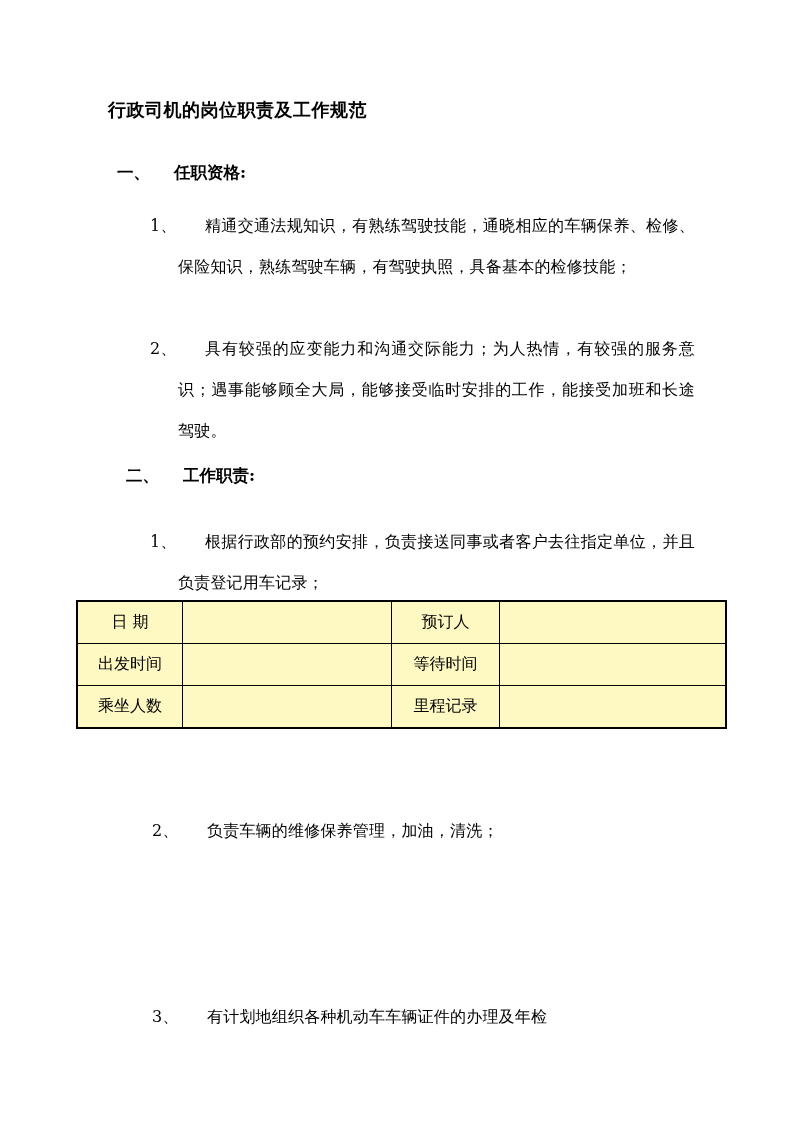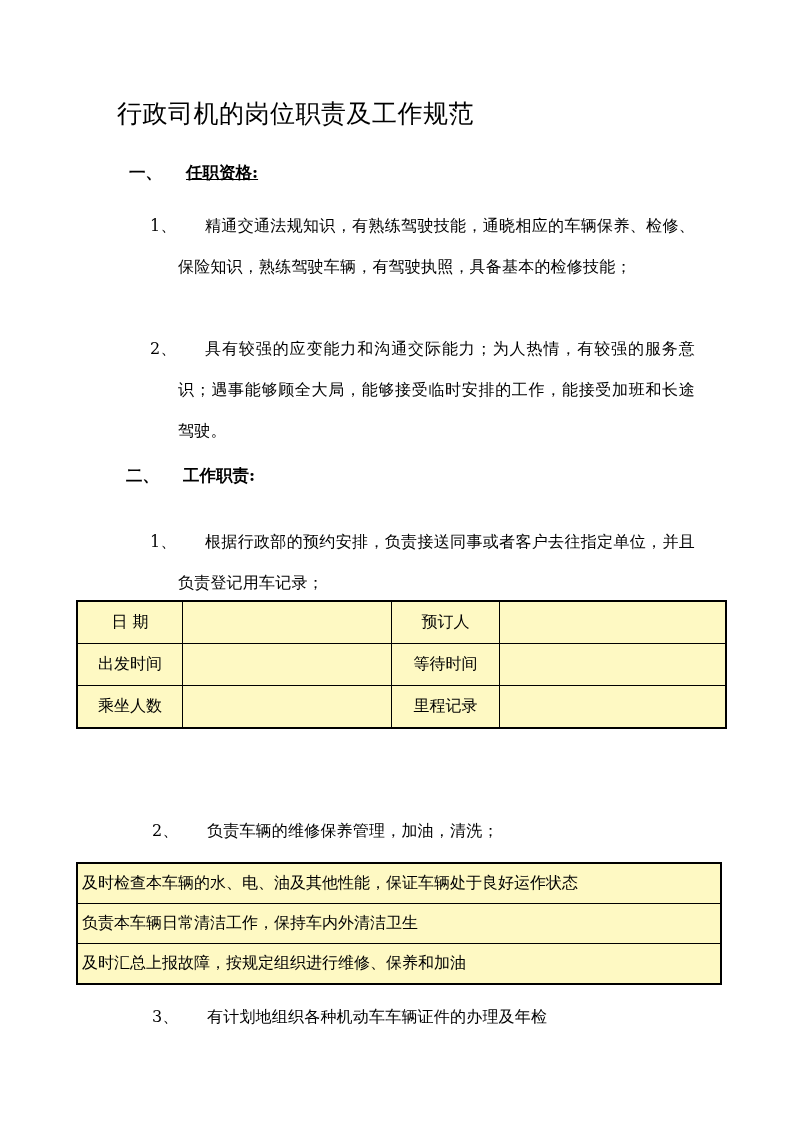--- a/index.html
+++ b/index.html
@@ -19,24 +19,24 @@
     position: absolute;
     top: 0; left: 0;
     width: 800px;
     height: 1132px;
     box-sizing: border-box;
   }
 
   
   .doc-title {
     position: absolute;
-    left: 117px;
+    left: 108px;
     top: 99px;
-    font-size: 25px;
-    font-weight: normal;
+    font-size: 18px;
+    font-weight: bold;
     letter-spacing: 0.5px;
     line-height: 1.2;
     white-space: nowrap;
   }
 
   
   .section-heading {
     position: absolute;
     font-size: 16.5px;
     font-weight: bold;
@@ -113,21 +113,21 @@
     height: 39px;
   }
 </style>
 </head>
 <body>
 
 <div class="page">
 
   <div class="doc-title">行政司机的岗位职责及工作规范</div>
 
-  <div class="section-heading" style="left:129px; top:163px;text-decoration:underline;">
+  <div class="section-heading" style="left:117px; top:163px;">
     <span class="sh-num">一、</span><span>任职资格:</span>
   </div>
 
   <div class="item" style="left:150px; top:205px; width:545px;">
     <span class="marker">1、</span>
     <span class="body">精通交通法规知识，有熟练驾驶技能，通晓相应的车辆保养、检修、保险知识，熟练驾驶车辆，有驾驶执照，具备基本的检修技能；</span>
   </div>
 
   <div class="item" style="left:150px; top:328px; width:545px;">
     <span class="marker">2、</span>
@@ -164,32 +164,19 @@
         <td class="c4 blank"></td>
       </tr>
     </tbody>
   </table>
 
   <div class="item" style="left:152px; top:810px; width:545px;">
     <span class="marker">2、</span>
     <span class="body">负责车辆的维修保养管理，加油，清洗；</span>
   </div>
 
-  <table class="tbl" id="maintenance-table">
-    <tbody>
-      <tr>
-        <td>及时检查本车辆的水、电、油及其他性能，保证车辆处于良好运作状态</td>
-      </tr>
-      <tr>
-        <td>负责本车辆日常清洁工作，保持车内外清洁卫生</td>
-      </tr>
-      <tr>
-        <td>及时汇总上报故障，按规定组织进行维修、保养和加油</td>
-      </tr>
-    </tbody>
-  </table>
 
   <div class="item" style="left:152px; top:996px; width:545px;">
     <span class="marker">3、</span>
     <span class="body">有计划地组织各种机动车车辆证件的办理及年检</span>
   </div>
 
 </div>
 
 </body></html>

